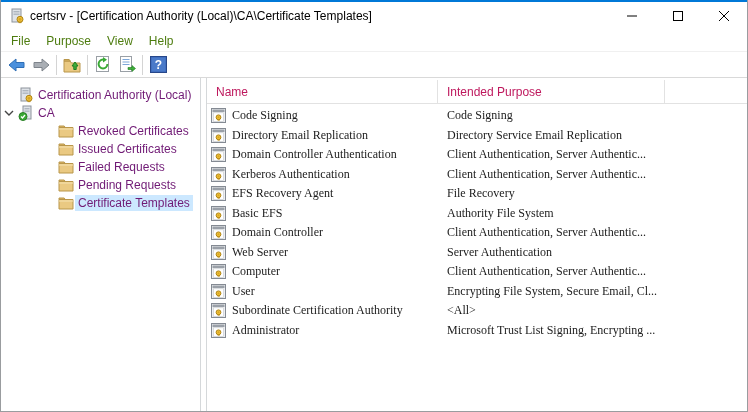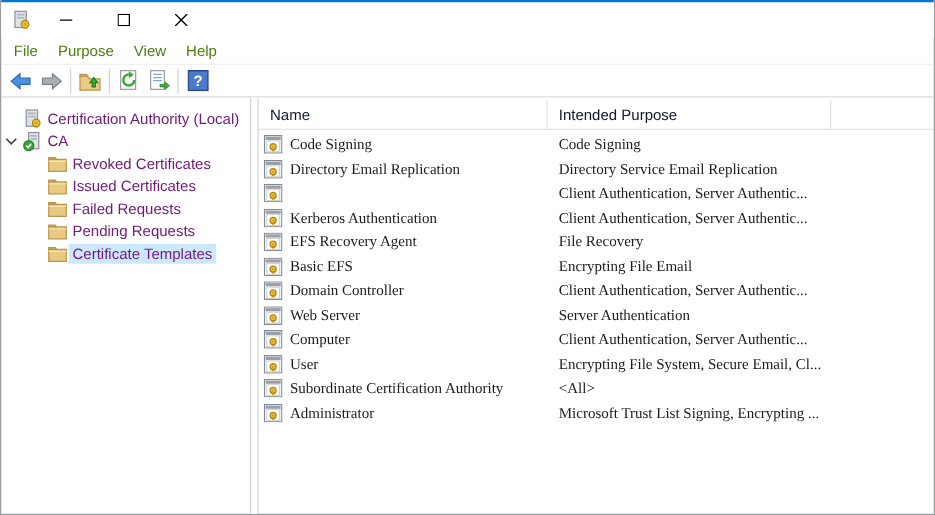--- a/index.html
+++ b/index.html
@@ -31,25 +31,25 @@
   .body { flex:1 1 auto; display:flex; min-height:0; }
   .tree-pane { width:199px; flex:0 0 auto; padding-top:8px; font-size:12px; color:#701a75; overflow:hidden; }
   .splitter { width:7px; flex:0 0 auto; background:#fff;
     border-left:1px solid #d5d8da; border-right:1px solid #d5d8da; margin:0; }
   .list-pane { flex:1 1 auto; display:flex; flex-direction:column; min-width:0; }
 
   .tree-row { display:flex; align-items:center; height:18px; white-space:nowrap; }
   .tree-row .twisty { width:16px; flex:0 0 auto; display:flex; justify-content:center; }
   .tree-row .t-icon { width:18px; flex:0 0 auto; display:flex; justify-content:center; }
   .tree-row .t-label { padding:1px 3px; }
-  .tree-child { padding-left:36px; }
+  .tree-child { padding-left:56px; }
   .tree-child.selected .t-label { background:var(--selection,#cce8ff); }
 
   
-  .list-header { display:flex; height:24px; align-items:center; font-size:12px; color:#0f172a;
+  .list-header { display:flex; height:24px; align-items:center; font-size:12px; color:#be185d;
     border-bottom:1px solid #e2e2e2; flex:0 0 auto; margin-top:2px; }
   .col-h { height:100%; display:flex; align-items:center; padding-left:9px;
     border-right:1px solid #e2e2e2; overflow:hidden; white-space:nowrap; }
   .col-name-h { width:231px; flex:0 0 auto; }
   .col-purpose-h { width:227px; flex:0 0 auto; }
   .col-rest-h { flex:1 1 auto; border-right:none; }
   .list-rows { flex:1 1 auto; overflow:hidden; padding-top:2px; }
   .list-row { display:flex; align-items:center; height:19.5px; font-size:12px; color:#1b1b1b;font-family:Liberation Serif, serif; }
   .cell-name { width:231px; flex:0 0 auto; display:flex; align-items:center; gap:6px;
     padding-left:4px; white-space:nowrap; overflow:hidden; }
@@ -66,20 +66,21 @@
     <span class="app-icon">
       <svg width="16" height="16" viewBox="0 0 16 16">
         <rect x="3" y="1" width="9" height="13" fill="#dfe3e8" stroke="#8d949c"></rect>
         <rect x="4.5" y="3" width="6" height="1.4" fill="#aeb6bf"></rect>
         <rect x="4.5" y="5.5" width="6" height="1.4" fill="#aeb6bf"></rect>
         <path d="M9 13 L10 15.5 L11 14.4 L12 15.5 L13 13 Z" fill="#c99a1e"></path>
         <circle cx="11" cy="11.3" r="3" fill="#f0c23a" stroke="#b08413"></circle>
         <circle cx="11" cy="11.3" r="1.4" fill="#d9a521"></circle>
       </svg>
     </span>
+    <span class="title-text">certsrv - [Certification Authority (Local)\CA\Certificate Templates]</span>
     <div class="win-controls">
       <div class="win-btn">
         <svg width="10" height="10" viewBox="0 0 10 10">
             <line x1="0" y1="5" x2="10" y2="5" stroke="#000" stroke-width="1"></line>
           </svg>
       </div>
       <div class="win-btn">
         <svg width="10" height="10" viewBox="0 0 10 10">
             <rect x="0.5" y="0.5" width="9" height="9" fill="none" stroke="#000" stroke-width="1"></rect>
           </svg>
@@ -288,20 +289,21 @@
             <span>
               <svg width="15" height="15" viewBox="0 0 15 15">
                 <rect x="0.5" y="0.5" width="14" height="14" fill="#eef0f2" stroke="#848a93"></rect>
                 <rect x="1.5" y="1.5" width="12" height="2.5" fill="#9aa0a8"></rect>
                 <rect x="2.5" y="4.8" width="10" height="8.6" fill="#fff" stroke="#c3c7cc" stroke-width="0.6"></rect>
                 <path d="M6 10.5 L7 13.3 L7.6 12.3 L8.4 13.3 L9 10.5 Z" fill="#c99a1e"></path>
                 <circle cx="7.5" cy="9.3" r="2.4" fill="#f0c23a" stroke="#b08413"></circle>
                 <circle cx="7.5" cy="9.3" r="1" fill="#d9a521"></circle>
               </svg>
             </span>
+            <span class="name-text">Domain Controller Authentication</span>
           </div>
           <div class="cell-purpose">Client Authentication, Server Authentic...</div>
         </div>
 
         <div class="list-row">
           <div class="cell-name">
             <span>
               <svg width="15" height="15" viewBox="0 0 15 15">
                 <rect x="0.5" y="0.5" width="14" height="14" fill="#eef0f2" stroke="#848a93"></rect>
                 <rect x="1.5" y="1.5" width="12" height="2.5" fill="#9aa0a8"></rect>
@@ -340,21 +342,21 @@
                 <rect x="0.5" y="0.5" width="14" height="14" fill="#eef0f2" stroke="#848a93"></rect>
                 <rect x="1.5" y="1.5" width="12" height="2.5" fill="#9aa0a8"></rect>
                 <rect x="2.5" y="4.8" width="10" height="8.6" fill="#fff" stroke="#c3c7cc" stroke-width="0.6"></rect>
                 <path d="M6 10.5 L7 13.3 L7.6 12.3 L8.4 13.3 L9 10.5 Z" fill="#c99a1e"></path>
                 <circle cx="7.5" cy="9.3" r="2.4" fill="#f0c23a" stroke="#b08413"></circle>
                 <circle cx="7.5" cy="9.3" r="1" fill="#d9a521"></circle>
               </svg>
             </span>
             <span class="name-text">Basic EFS</span>
           </div>
-          <div class="cell-purpose">Encrypting File Email</div>
+          <div class="cell-purpose">Authority File System</div>
         </div>
 
         <div class="list-row">
           <div class="cell-name">
             <span>
               <svg width="15" height="15" viewBox="0 0 15 15">
                 <rect x="0.5" y="0.5" width="14" height="14" fill="#eef0f2" stroke="#848a93"></rect>
                 <rect x="1.5" y="1.5" width="12" height="2.5" fill="#9aa0a8"></rect>
                 <rect x="2.5" y="4.8" width="10" height="8.6" fill="#fff" stroke="#c3c7cc" stroke-width="0.6"></rect>
                 <path d="M6 10.5 L7 13.3 L7.6 12.3 L8.4 13.3 L9 10.5 Z" fill="#c99a1e"></path>

